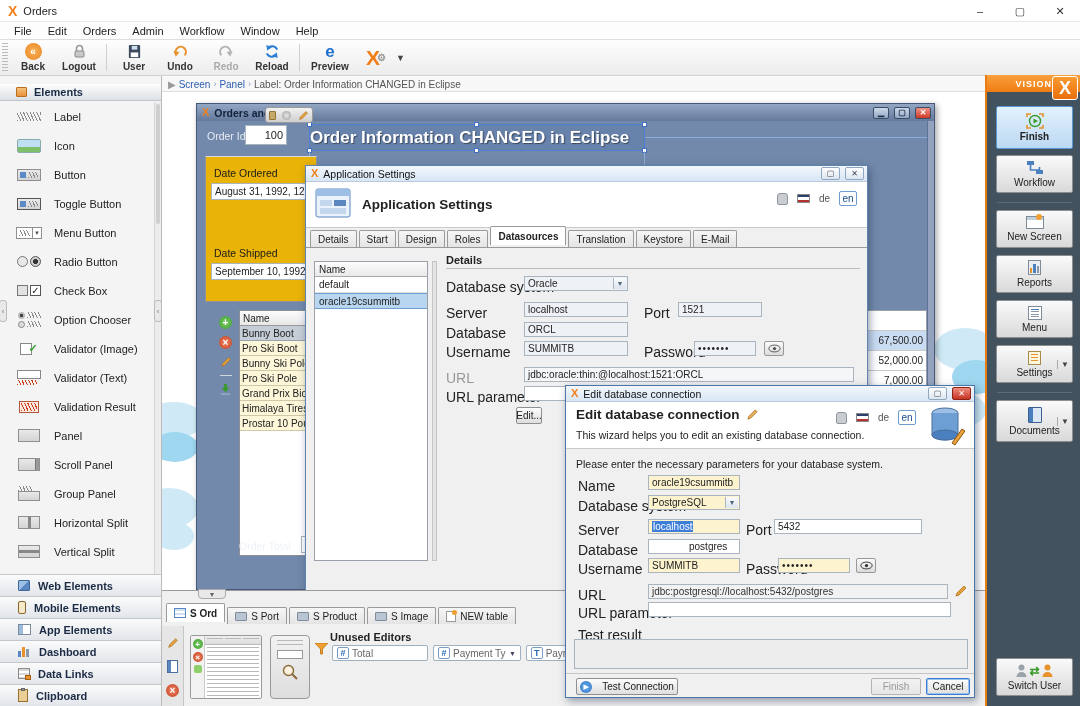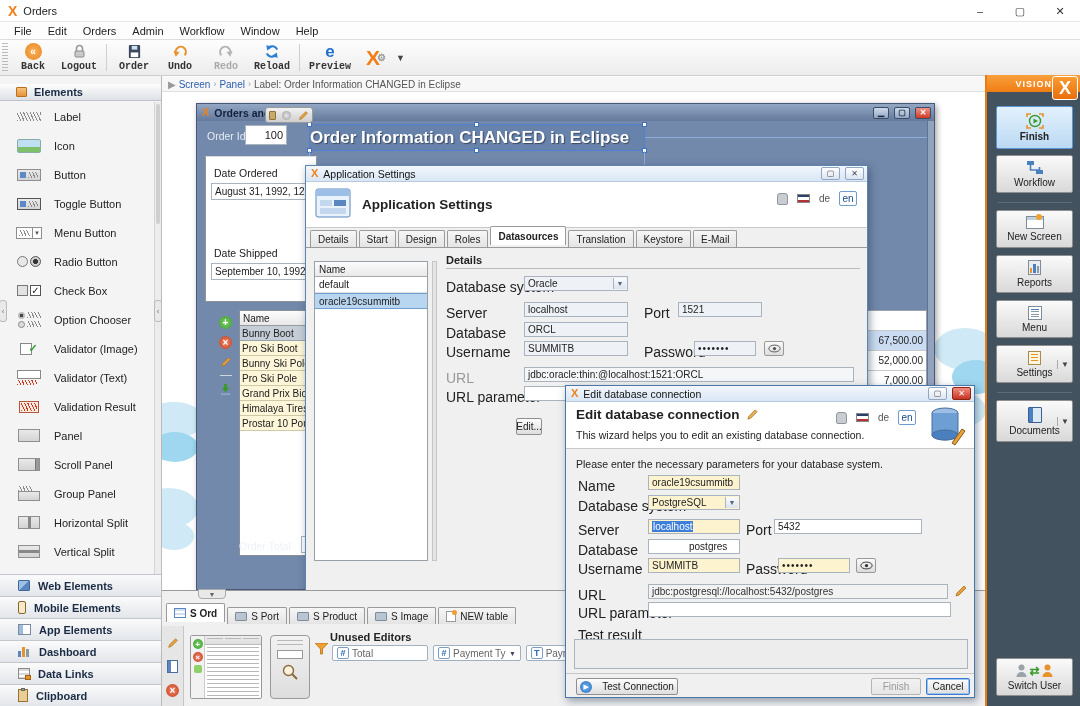--- a/index.html
+++ b/index.html
@@ -9,21 +9,21 @@
   
   #titlebar { position:absolute; left:0; top:0; width:1080px; height:22px; background:#ffffff; border-bottom:1px solid #e8e8e8; display:flex; align-items:center; padding-left:8px; gap:6px; }
   .xlogo { color:#f07f1a; font-weight:bold; font-size:14px; line-height:1; }
   #win-controls { position:absolute; right:0; top:0; height:22px; display:flex; }
   .wc { width:40px; height:22px; display:flex; align-items:center; justify-content:center; color:#333; font-size:11px; }
   #menubar { position:absolute; left:0; top:22px; width:1080px; height:18px; background:#fdfdfd; border-bottom:1px solid #ddd; display:flex; align-items:center; padding-left:6px; }
   #menubar span { padding:0 8px; }
   #toolbar { position:absolute; left:0; top:40px; width:1080px; height:36px; background:linear-gradient(#fefefe,#ececec); border-bottom:1px solid #cfcfcf; display:flex; align-items:stretch; }
   .tbtn { width:46px; display:flex; flex-direction:column; align-items:center; justify-content:center; gap:1px; }
   .tbtn .tico { height:17px; display:flex; align-items:center; justify-content:center; }
-  .tbtn .tlbl { font-size:10px; font-weight:bold; color:#333;font-family:Liberation Mono, monospace; }
+  .tbtn .tlbl { font-size:10px; font-weight:bold; color:#333; }
   .tbtn.disabled .tlbl { color:#aaa; }
   .tsep { width:1px; background:#cfcfcf; margin:4px 4px; }
   .drag-dots { width:6px; margin:3px 2px; background:repeating-linear-gradient(#bbb 0 1px, transparent 1px 3px); }
   .circle-ico { width:17px; height:17px; border-radius:50%; display:flex; align-items:center; justify-content:center; color:#fff; font-weight:bold; }
   #breadcrumb { position:absolute; left:162px; top:77px; width:823px; height:15px; background:#f7f7f7; border-bottom:1px solid #e0e0e0; display:flex; align-items:center; font-size:10px; color:#555; gap:3px; padding-left:6px; }
   #breadcrumb .bl { color:#2a5db0; }
   .bsep { color:#8aa0bd; font-size:9px; }
 
   
   #left-sidebar { position:absolute; left:0; top:76px; width:162px; height:630px; background:#f4f4f4; border-right:1px solid #bbb; }
@@ -138,21 +138,21 @@
   </div>
   <div class="tsep"></div>
   <div class="tbtn">
     <div class="tico">
       <svg width="15" height="15" viewBox="0 0 16 16">
           <rect x="2" y="1" width="12" height="14" rx="1" fill="#3a4a5c"></rect>
           <rect x="5" y="2" width="6" height="4" fill="#cfe0ee"></rect>
           <rect x="4" y="9" width="8" height="5" fill="#fff"></rect>
         </svg>
     </div>
-    <div class="tlbl">Order</div>
+    <div class="tlbl">User</div>
   </div>
   <div class="tbtn">
     <div class="tico">
       <svg width="16" height="15" viewBox="0 0 16 16">
           <path d="M13 12 A5.5 5.5 0 1 0 4.2 11.5" fill="none" stroke="#e8922c" stroke-width="2.2"></path>
           <polygon points="1,7.5 7.5,8.5 3.5,13.5" fill="#e8922c"></polygon>
         </svg>
     </div>
     <div class="tlbl">Undo</div>
   </div>
@@ -425,21 +425,21 @@
       <span class="sel-handle" style="right:-3px;top:-3px;"></span>
       <span class="sel-handle" style="left:-3px;bottom:-3px;"></span>
       <span class="sel-handle" style="right:-3px;bottom:-3px;"></span>
       <span class="sel-handle" style="left:50%;top:-3px;margin-left:-3px;"></span>
       <span class="sel-handle" style="left:50%;bottom:-3px;margin-left:-3px;"></span>
     </div>
     <div class="abs" style="left:448px;top:33px;width:287px;height:1px;background:rgba(150,185,235,.7);"></div>
     <div class="abs" style="left:112px;top:47px;width:1px;height:22px;background:rgba(150,185,235,.7);"></div>
     <div class="abs" style="left:447px;top:47px;width:1px;height:22px;background:rgba(150,185,235,.7);"></div>
 
-    <div class="abs" style="left:8px;top:52px;width:112px;height:146px;background:#ffffff;border:1px solid #8f9398;border-top-color:#d8dbde;">
+    <div class="abs" style="left:8px;top:52px;width:112px;height:146px;background:#eab308;border:1px solid #8f9398;border-top-color:#d8dbde;">
       <div class="abs" style="left:8px;top:10px;color:#1a1a1a;font-size:10.5px;">Date Ordered</div>
       <div class="abs fld white" style="left:5px;top:26px;width:101px;height:17px;font-size:10px;">
           <span>August 31, 1992, 12</span>
         </div>
       <div class="abs" style="left:8px;top:90px;color:#1a1a1a;font-size:10.5px;">Date Shipped</div>
       <div class="abs fld white" style="left:5px;top:106px;width:101px;height:17px;font-size:10px;">
           <span>September 10, 1992</span>
         </div>
     </div>
 
@@ -596,21 +596,21 @@
     <div class="dlbl" style="left:140px;top:204px;color:#999;">URL</div>
     <div class="abs fld" style="left:218px;top:201px;width:330px;background:#f5f6f8;">
         <span>jdbc:oracle:thin:@localhost:1521:ORCL</span>
       </div>
 
     <div class="dlbl" style="left:140px;top:223px;">URL parameter</div>
     <div class="abs fld white" style="left:218px;top:220px;width:330px;">
         <span></span>
       </div>
 
-    <div class="abs btn" style="left:210px;top:252px;width:26px;height:17px;text-align:right;">
+    <div class="abs btn" style="left:210px;top:241px;width:26px;height:17px;text-align:right;">
         <span>Edit...</span>
       </div>
   </div>
 
   <div id="bottom-panel">
     <div class="abs" style="left:36px;top:-2px;width:28px;height:10px;background:#e9e9e9;border:1px solid #aaa;border-radius:0 0 4px 4px;font-size:7px;color:#666;display:flex;align-items:center;justify-content:center;">▼</div>
     <div class="abs" style="left:4px;top:14px;display:flex;align-items:flex-end;">
       <span class="tab active">
           <span style="width:12px;height:10px;margin-right:4px;border:1px solid #5b87c0;background:repeating-linear-gradient(#cfe0f2 0 2px,#fff 2px 4px);"></span>
           <span>S Ord</span>

